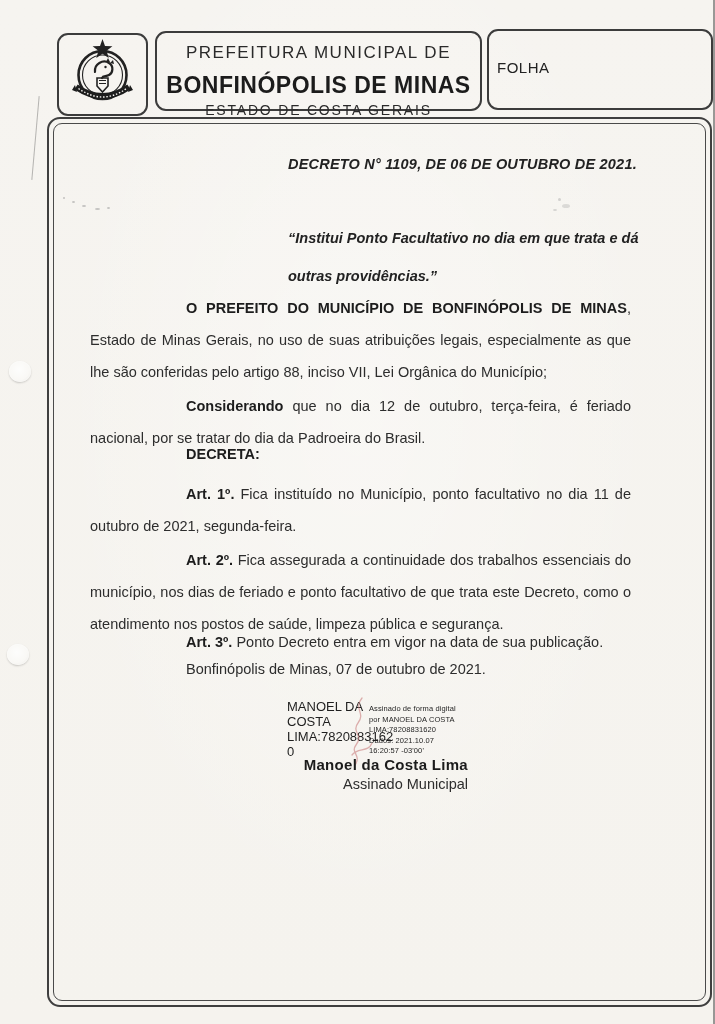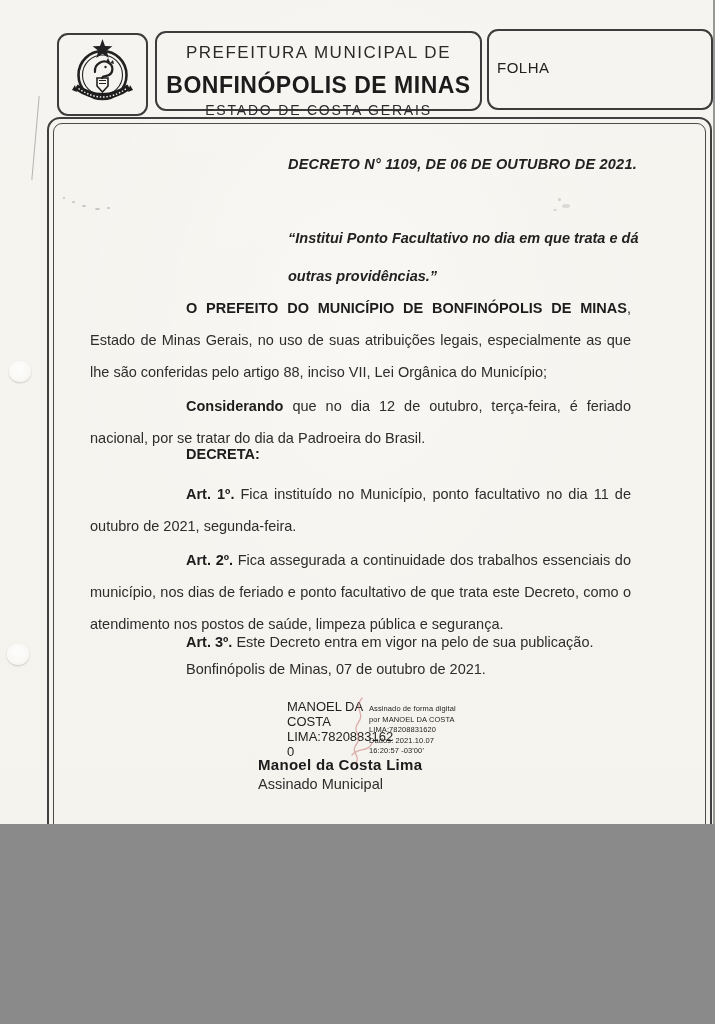--- a/index.html
+++ b/index.html
@@ -1,18 +1,18 @@
 <!DOCTYPE html>
 <html><head>
 <meta charset="utf-8">
 <style>
   html,body { margin:0; padding:0; background:#8a8a8a; }
   .page {
     position:relative;
-    width:715px; height:824px;
+    width:715px; height:1024px;
     margin:0 auto;
     background:#f7f5f1;
     background-image: radial-gradient(ellipse at 50% 40%, rgba(255,255,255,.35) 0%, rgba(0,0,0,0) 60%),
                       linear-gradient(180deg, #f6f4f0 0%, #f5f3ee 100%);
     font-family:"Liberation Sans","DejaVu Sans",sans-serif;
     color:#2d2d2d;
     overflow:hidden;
   }
   
   .hbox { position:absolute; border:2px solid #3c3c3c; border-radius:11px; background:transparent; box-sizing:border-box; }
@@ -56,21 +56,21 @@
   
   .cert-name {
     position:absolute; left:287px; top:699px; width:107px;
     font-size:13px; line-height:15px; color:#1f1f1f;
     overflow-wrap:anywhere; word-break:break-word;
   }
   .cert-details {
     position:absolute; left:369px; top:704px; width:110px;
     font-size:7.5px; line-height:10.6px; color:#1f1f1f; letter-spacing:0.1px;
   }
-  .signer { position:absolute; left:258px; width:210px; text-align:left; }
+  .signer { position:absolute; left:258px; width:210px; text-align:right; }
   .signer-name  { top:756px; font-size:15px; font-weight:bold; color:#1b1b1b; letter-spacing:0.3px; }
   .signer-title { top:776px; font-size:14.5px; color:#2d2d2d; }
   .squiggle { position:absolute; left:338px; top:695px; }
 
   
   .hole {
     position:absolute; width:22px; height:21px; border-radius:50%;
     background:radial-gradient(circle at 45% 40%, #fdfdfc 0%, #f9f8f5 60%, #e7e5e0 100%);
     box-shadow: 0 1px 2px rgba(0,0,0,0.18), inset 0 0 2px rgba(255,255,255,0.9);
   }
@@ -127,21 +127,21 @@
   <p class="body-par" style="top:292px"><b>O PREFEITO DO MUNICÍPIO DE BONFINÓPOLIS DE MINAS</b><span>, Estado de Minas Gerais, no uso de suas atribuições legais, especialmente as que lhe são conferidas pelo artigo 88, inciso VII, Lei Orgânica do Município;</span></p>
 
   <p class="body-par" style="top:390px"><b>Considerando</b><span> que no dia 12 de outubro, terça-feira, é feriado nacional, por se tratar do dia da Padroeira do Brasil.</span></p>
 
   <div class="decreta" style="top:446px">DECRETA:</div>
 
   <p class="body-par" style="top:478px"><b>Art. 1º.</b><span> Fica instituído no Município, ponto facultativo no dia 11 de outubro de 2021, segunda-feira.</span></p>
 
   <p class="body-par" style="top:544px"><b>Art. 2º.</b><span> Fica assegurada a continuidade dos trabalhos essenciais do município, nos dias de feriado e ponto facultativo de que trata este Decreto, como o atendimento nos postos de saúde, limpeza pública e segurança.</span></p>
 
-  <p class="body-par" style="top:626px"><b>Art. 3º.</b><span> Este Decreto entra em vigor na pelo de sua publicação.</span></p>
+  <p class="body-par" style="top:626px"><b>Art. 3º.</b><span> Ponto Decreto entra em vigor na data de sua publicação.</span></p>
 
   <div class="dateline" style="top:661px">Bonfinópolis de Minas, 07 de outubro de 2021.</div>
 
   <div class="cert-name">MANOEL DA COSTA LIMA:78208831620</div>
 
   <svg class="squiggle" width="40" height="75" viewBox="0 0 40 75">
     <path d="M24 3 C15 14 28 18 20 28 C13 37 26 40 18 50 C12 58 24 60 17 70 M14 60 C20 52 30 58 34 48" fill="none" stroke="rgba(201,126,126,0.6)" stroke-width="1.3" stroke-linecap="round"></path>
   </svg>
 
   <div class="cert-details">

